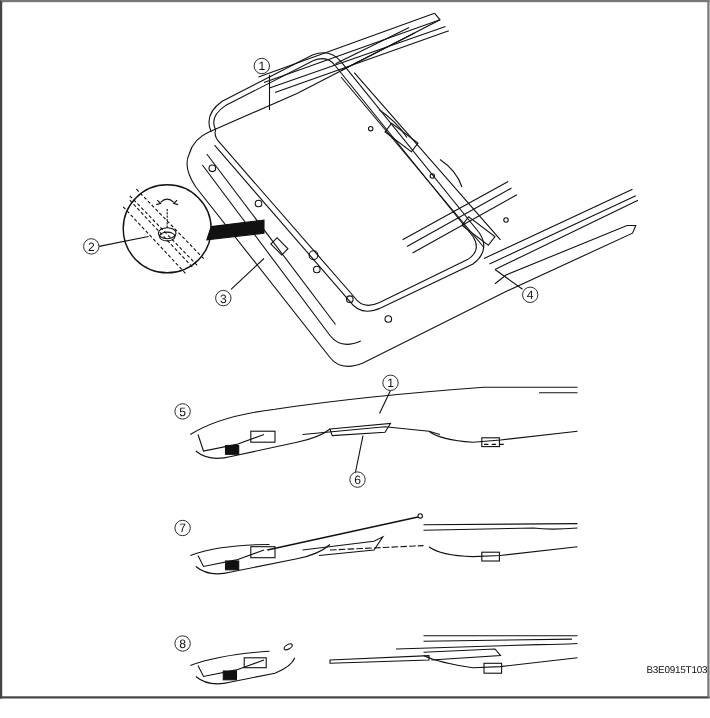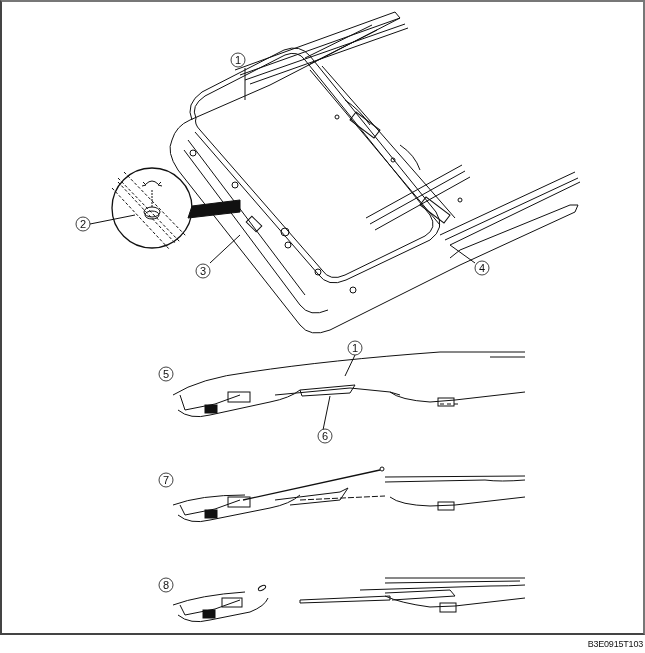--- a/index.html
+++ b/index.html
@@ -1,20 +1,20 @@
 <!DOCTYPE html>
 <html><head>
 <meta charset="utf-8">
 <style>
   html,body{margin:0;padding:0;background:#ffffff;}
   body{width:645px;height:653px;position:relative;overflow:hidden;font-family:"Liberation Sans",sans-serif;}
   .frame{position:absolute;left:0;top:0;width:641px;height:631px;border:2px solid #444;border-top-color:#777;border-right-color:#777;background:#fff;}
   svg{position:absolute;left:0;top:0;}
   .callout-text{font-family:"Liberation Sans",sans-serif;font-size:11px;fill:#111;}
-  .figid{position:absolute;right:2px;top:639px;font-size:9px;color:#111;font-family:"Liberation Sans",sans-serif;letter-spacing:-0.2px;}
+  .figid{position:absolute;right:2px;top:604px;font-size:9px;color:#111;font-family:"Liberation Sans",sans-serif;letter-spacing:-0.2px;}
 </style>
 </head>
 <body>
 
 <div class="frame"></div>
 
 <svg width="645" height="653" viewBox="0 0 645 653">
   <g fill="none" stroke="#111" stroke-width="1">
 
     <g>

